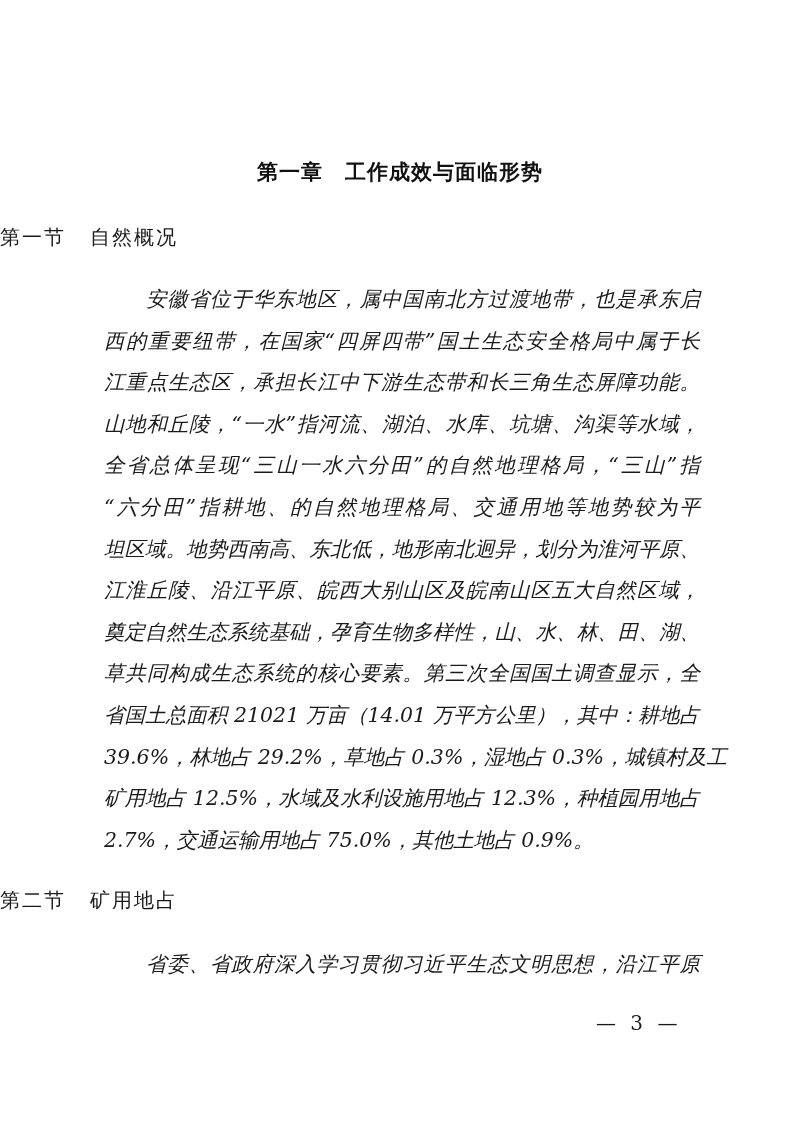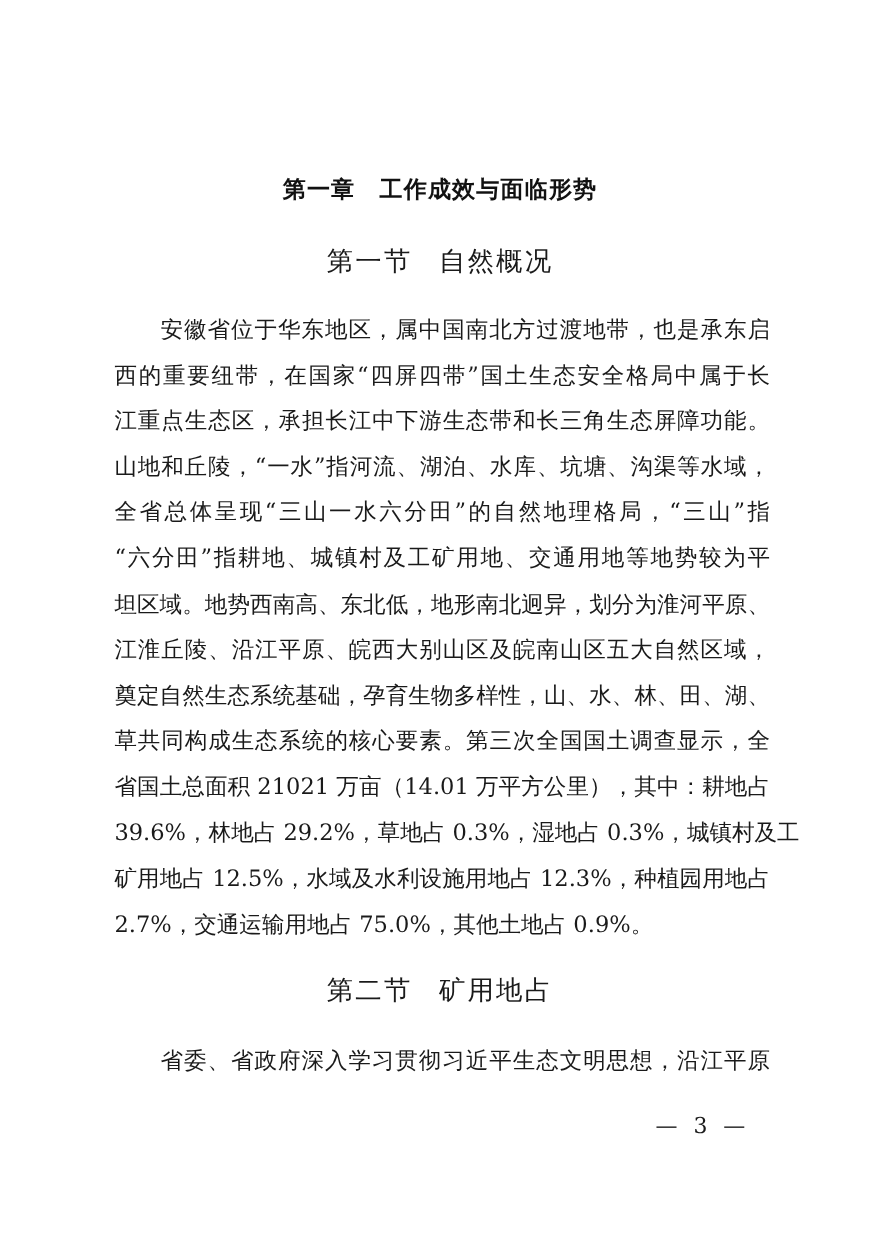--- a/index.html
+++ b/index.html
@@ -30,22 +30,21 @@
       font-size: 21px;
       font-weight: bold;
       letter-spacing: 1px;
       line-height: 30px;
       color: #111;
     }
     .chapter-title .gap { display: inline-block; width: 22px; }
     .section-title {
       position: absolute;
       left: 0; right: 0;
-      text-align: center;
-      font-size: 24px;
+      font-size: 20px;
       line-height: 30px;
       letter-spacing: 2px;
       color: #1a1a1a;
     }
     .section-title .gap { display: inline-block; width: 24px; }
     .sec1 { top: 222px; }
     .sec2 { top: 885px; }
     .body-block {
       position: absolute;
       left: 104px;
@@ -53,20 +52,21 @@
     }
     .line {
       display: block;
       height: 41.6px;
       line-height: 41.6px;
       font-size: 20.5px;
       white-space: nowrap;
       text-align: justify;
       text-align-last: justify;
       color: #1a1a1a;
+      font-style: italic;
     }
     .line.last {
       text-align-last: left;
     }
     .line.indent {
       padding-left: 42px;
     }
     .block1 { top: 279px; }
     .block2 { top: 944px; }
     .page-number {
@@ -91,21 +91,21 @@
   <div class="section-title sec1">
     <span>第一节</span><span class="gap"></span><span>自然概况</span>
   </div>
 
   <div class="body-block block1">
     <span class="line indent">安徽省位于华东地区，属中国南北方过渡地带，也是承东启</span>
     <span class="line">西的重要纽带，在国家“四屏四带”国土生态安全格局中属于长</span>
     <span class="line">江重点生态区，承担长江中下游生态带和长三角生态屏障功能。</span>
     <span class="line">山地和丘陵，“一水”指河流、湖泊、水库、坑塘、沟渠等水域，</span>
     <span class="line">全省总体呈现“三山一水六分田”的自然地理格局，“三山”指</span>
-    <span class="line">“六分田”指耕地、城镇村及工矿用地、交通用地等地势较为平</span>
+    <span class="line">“六分田”指耕地、的自然地理格局、交通用地等地势较为平</span>
     <span class="line">坦区域。地势西南高、东北低，地形南北迥异，划分为淮河平原、</span>
     <span class="line">江淮丘陵、沿江平原、皖西大别山区及皖南山区五大自然区域，</span>
     <span class="line">奠定自然生态系统基础，孕育生物多样性，山、水、林、田、湖、</span>
     <span class="line">草共同构成生态系统的核心要素。第三次全国国土调查显示，全</span>
     <span class="line">省国土总面积 21021 万亩（14.01 万平方公里），其中：耕地占</span>
     <span class="line">39.6%，林地占 29.2%，草地占 0.3%，湿地占 0.3%，城镇村及工</span>
     <span class="line">矿用地占 12.5%，水域及水利设施用地占 12.3%，种植园用地占</span>
     <span class="line last">2.7%，交通运输用地占 75.0%，其他土地占 0.9%。</span>
   </div>
 

